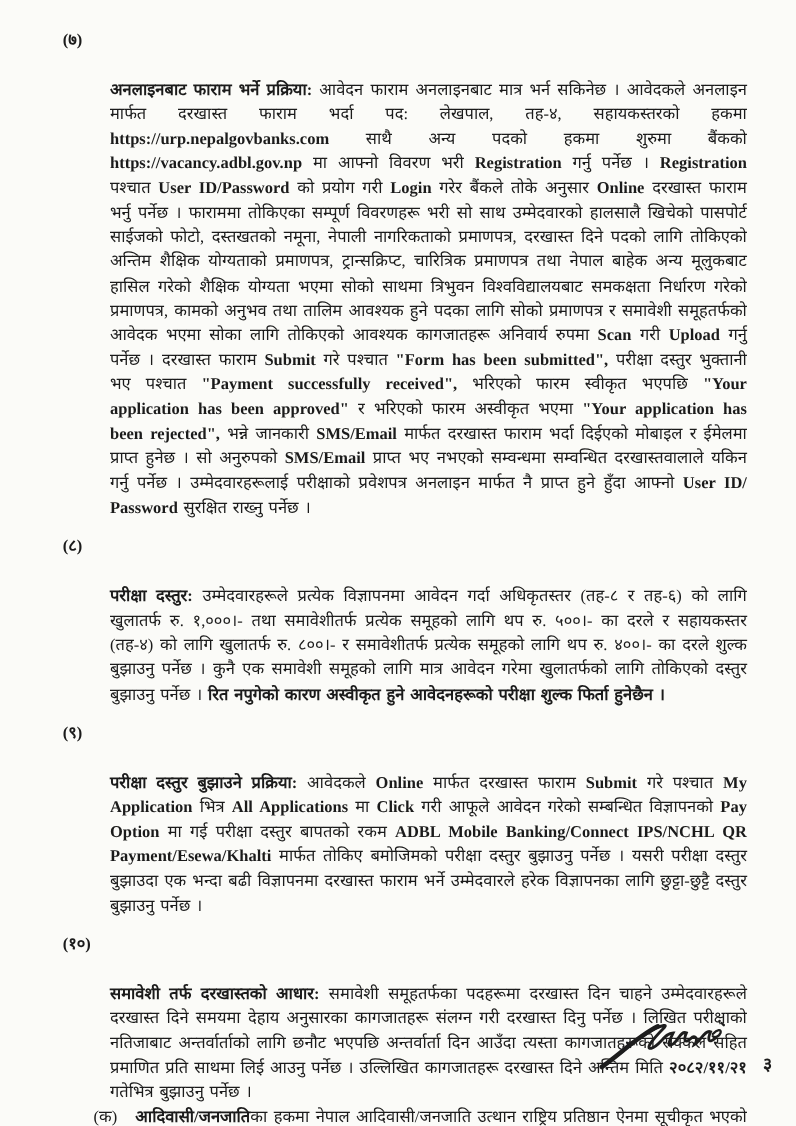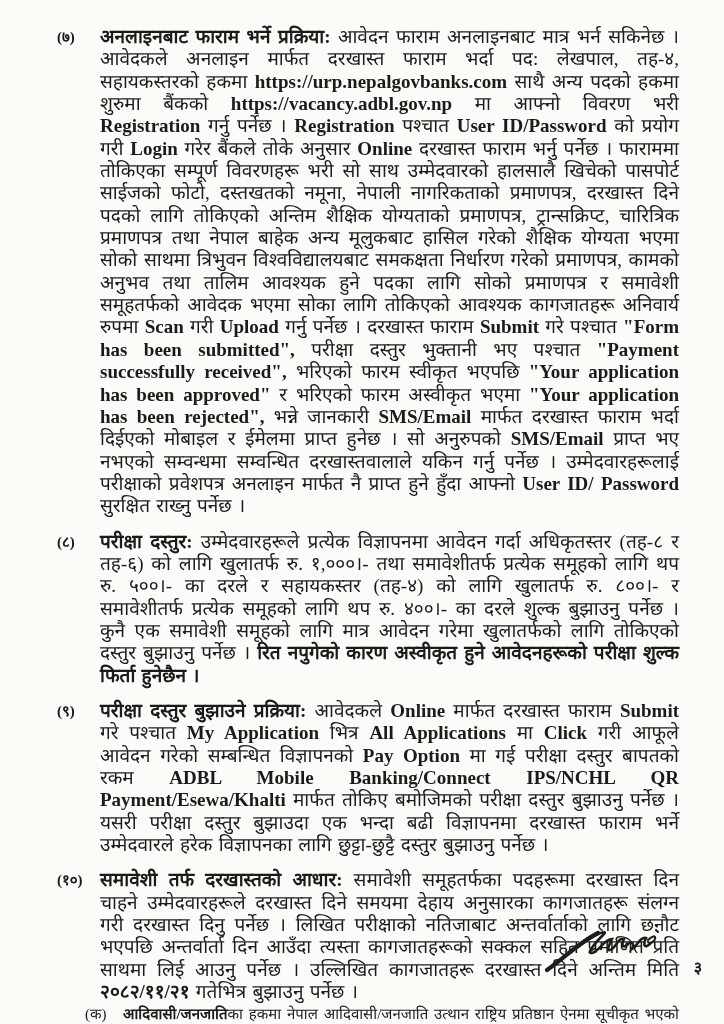--- a/index.html
+++ b/index.html
@@ -21,23 +21,24 @@
   .clause-marker {
     flex:0 0 43px;
     font-weight:700;
     font-size:15px;
     line-height:22.35px;
     white-space:nowrap;
   }
   .clause-body { flex:1; min-width:0; }
   .clause-text {
     text-align:justify;
-    font-size:19px;
+    font-size:15px;
     line-height:22.35px;
     word-spacing:1.5px;
+    margin-top:45px;
   }
   .b { font-weight:700; }
   .sub-list { margin-top:0; }
   .sub-clause { display:flex; margin-left:-15px; }
   .sub-marker {
     flex:0 0 38px;
     font-size:15px;
     line-height:22.35px;
     white-space:nowrap;
   }

